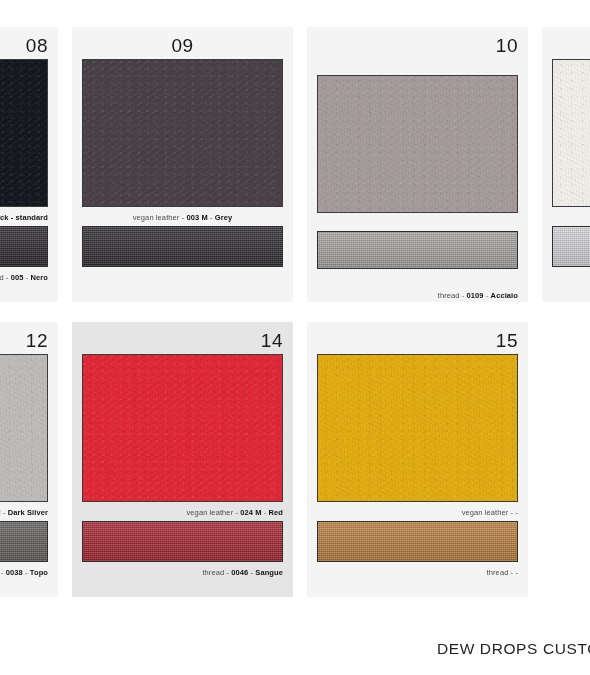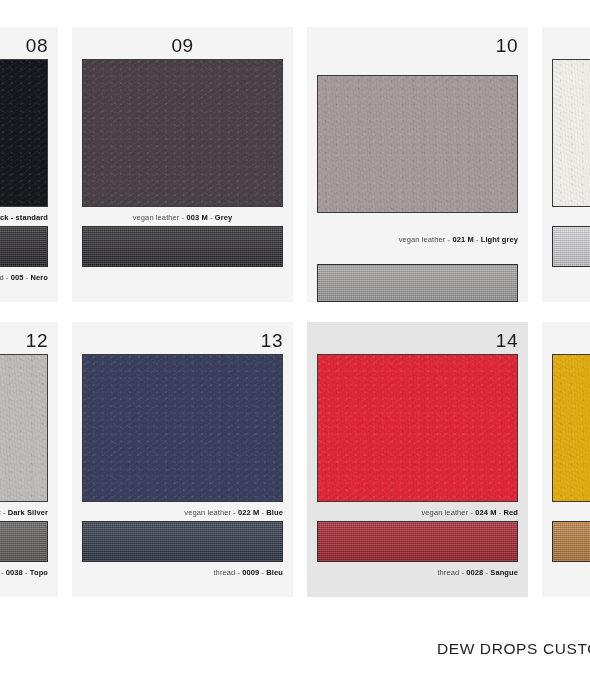--- a/index.html
+++ b/index.html
@@ -145,24 +145,24 @@
       <div class="swatch-caption">vegan leather - <b>003 M</b> - <b>Grey</b></div>
       <div class="thread-swatch" style="background: rgb(42, 40, 45);">
         <div class="weave"></div>
       </div>
     </div>
     <div class="card" style="background: rgb(244, 244, 244); gap: 16px;">
       <div class="card-number">10</div>
       <div class="leather-swatch" style="background: rgb(165, 155, 157);">
         <div class="grain"></div>
       </div>
-      <div class="swatch-caption">vegan leather - <b>021 M</b> - <b>Light grey</b></div>
       <div class="thread-swatch" style="background: rgb(168, 167, 166);">
         <div class="weave"></div>
       </div>
+      <div class="swatch-caption">thread - <b>0109</b> - <b>Acciaio</b></div>
     </div>
     <div class="card" style="background: rgb(244, 244, 244);">
       <div class="card-number">11</div>
       <div class="leather-swatch" style="background: rgb(239, 238, 232);">
         <div class="grain"></div>
       </div>
       <div class="swatch-caption">vegan leather -  - </div>
       <div class="thread-swatch" style="background: rgb(217, 217, 222);">
         <div class="weave"></div>
       </div>
@@ -171,42 +171,31 @@
     <div class="card" style="background: rgb(244, 244, 244);">
       <div class="card-number">12</div>
       <div class="leather-swatch" style="background: rgb(189, 188, 186);">
         <div class="grain"></div>
       </div>
       <div class="swatch-caption">vegan leather - <b>019 C</b> - <b>Dark Silver</b></div>
       <div class="thread-swatch" style="background: rgb(96, 94, 92);">
         <div class="weave"></div>
       </div>
       <div class="swatch-caption">thread - <b>0038</b> - <b>Topo</b></div>
-    </div>
-    <div class="card" style="background: rgb(244, 244, 244);">
-      <div class="card-number">13</div>
-      <div class="leather-swatch" style="background: rgb(59, 64, 96);">
-        <div class="grain"></div>
-      </div>
-      <div class="swatch-caption">vegan leather - <b>022 M</b> - <b>Blue</b></div>
-      <div class="thread-swatch" style="background: rgb(44, 53, 72);">
-        <div class="weave"></div>
-      </div>
-      <div class="swatch-caption">thread - <b>0009</b> - <b>Bleu</b></div>
     </div>
     <div class="card" style="background: #e5e5e5;">
       <div class="card-number">14</div>
       <div class="leather-swatch" style="background: rgb(224, 40, 56);">
         <div class="grain"></div>
       </div>
       <div class="swatch-caption">vegan leather - <b>024 M</b> - <b>Red</b></div>
       <div class="thread-swatch" style="background: rgb(168, 31, 43);">
         <div class="weave"></div>
       </div>
-      <div class="swatch-caption">thread - <b>0028</b> - <b>Sangue</b></div>
+      <div class="swatch-caption">thread - <b>0046</b> - <b>Sangue</b></div>
     </div>
     <div class="card" style="background: rgb(244, 244, 244);">
       <div class="card-number">15</div>
       <div class="leather-swatch" style="background: rgb(224, 172, 17);">
         <div class="grain"></div>
       </div>
       <div class="swatch-caption">vegan leather -  - </div>
       <div class="thread-swatch" style="background: rgb(189, 127, 60);">
         <div class="weave"></div>
       </div>

